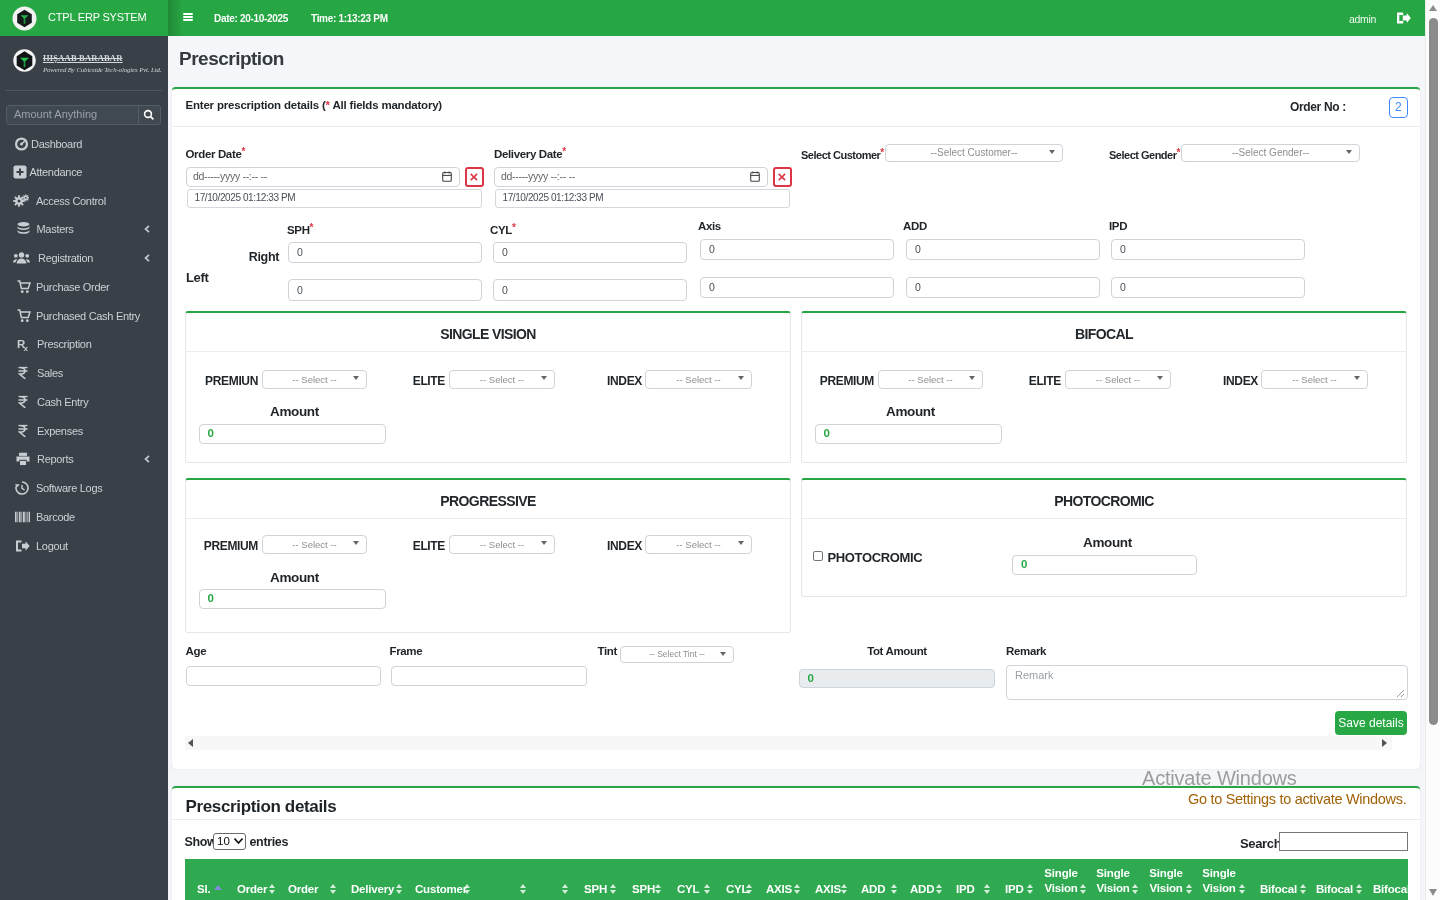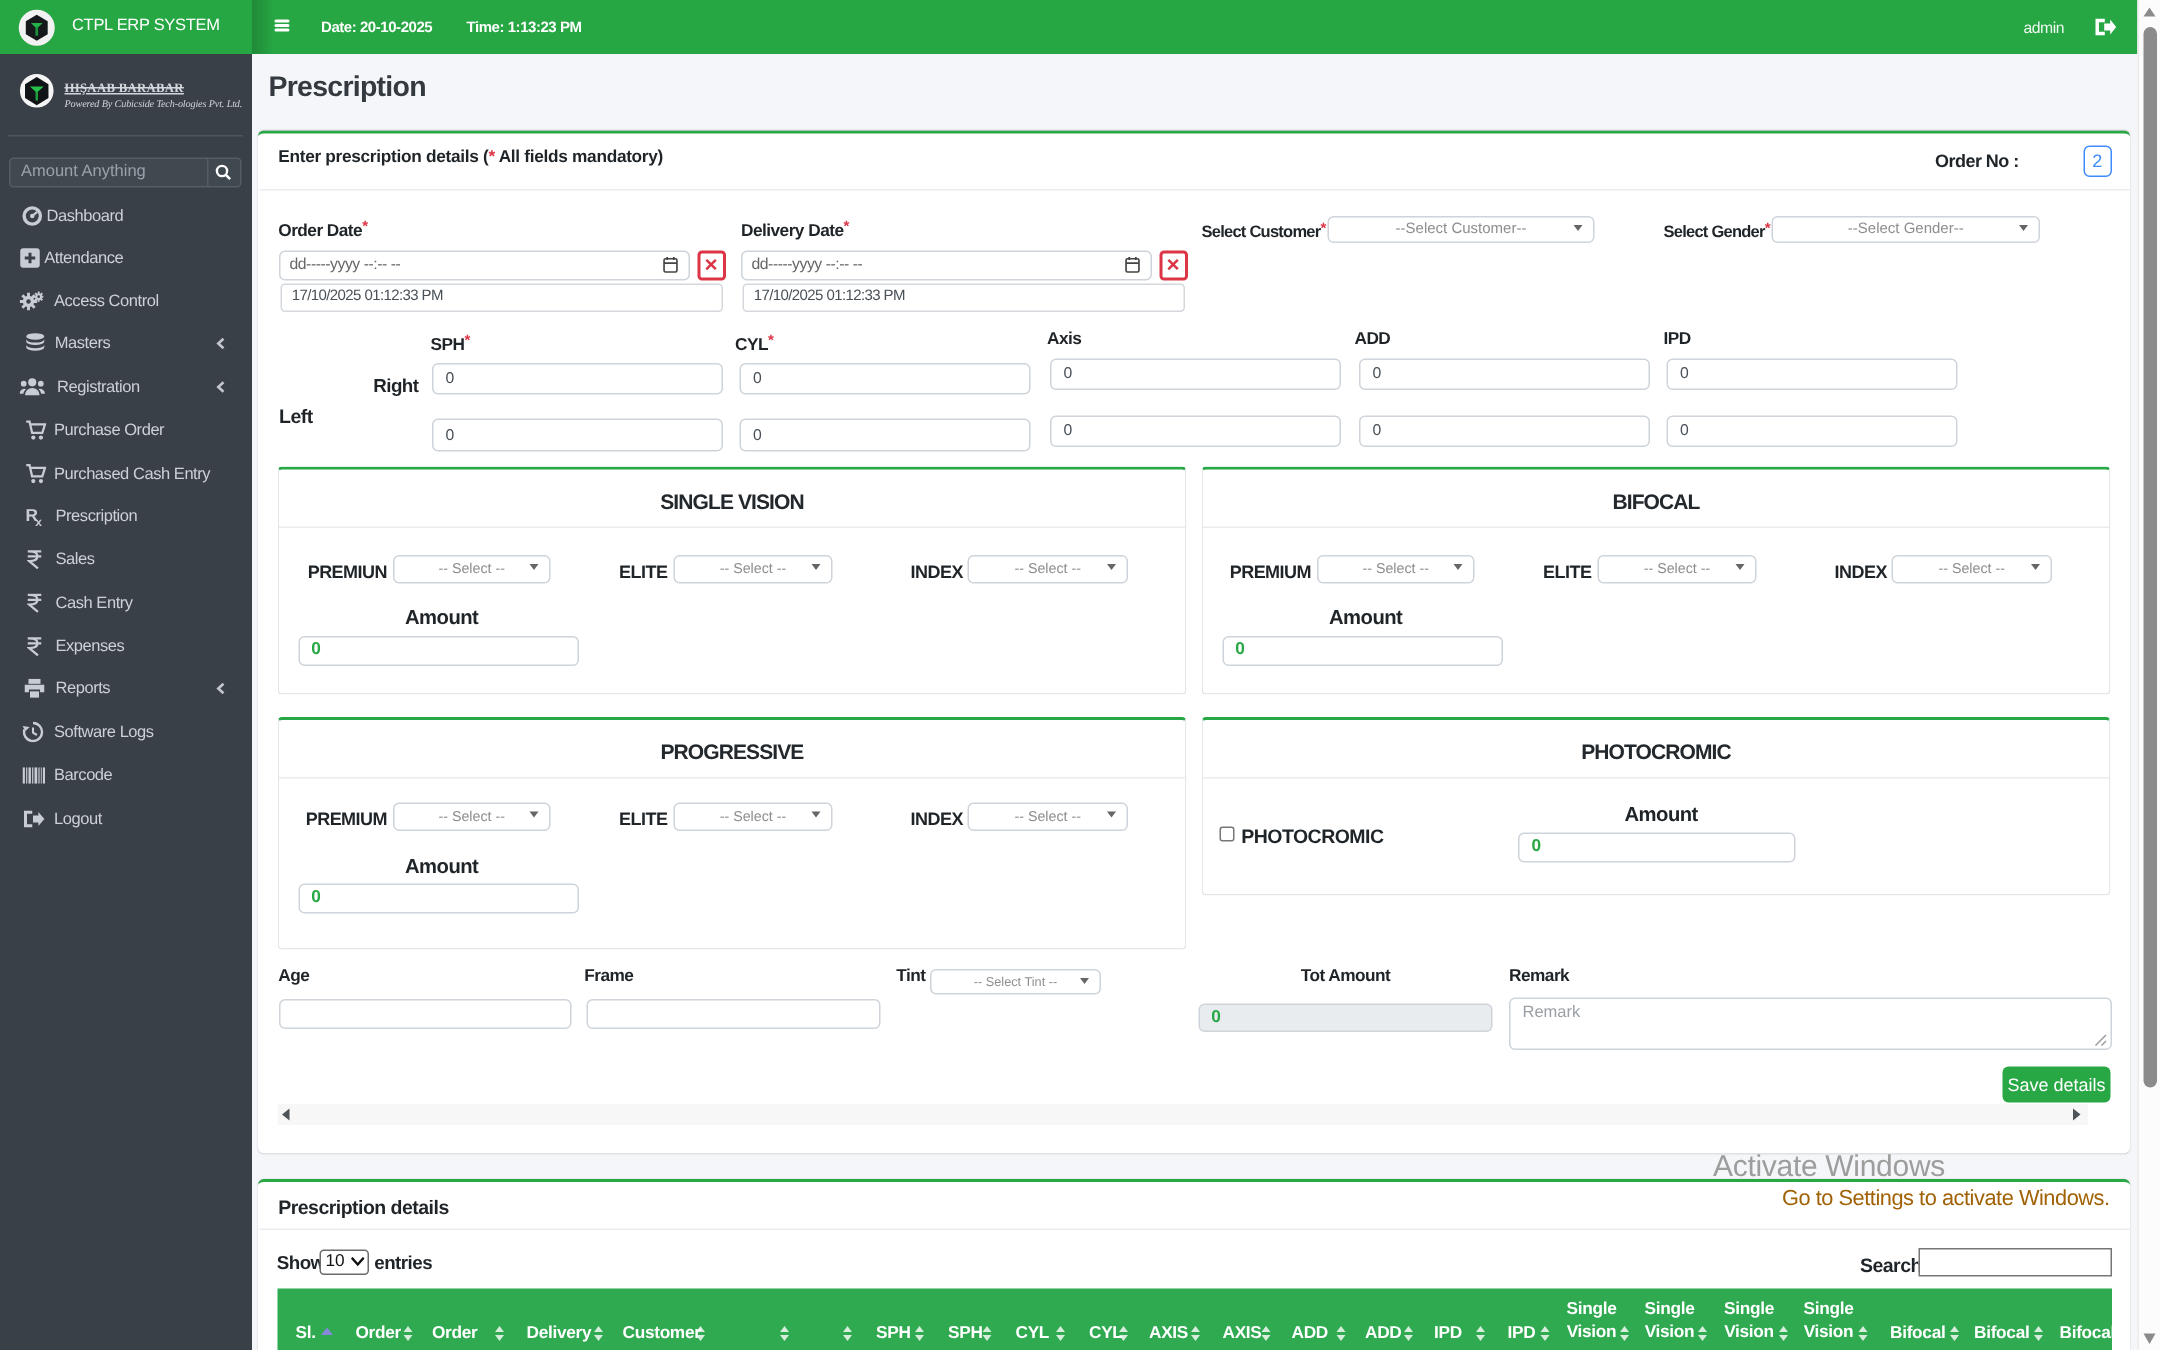--- a/index.html
+++ b/index.html
@@ -386,21 +386,21 @@
       <div class="abs" style="left:1335px;top:711px;width:72px;height:23.5px;background:#28a745;border-radius:4px;color:#fff;font-size:12px;display:flex;align-items:center;justify-content:center">Save details</div>
       <div class="abs" style="left:185px;top:736px;width:1207px;height:13.5px;background:#f7f7f7"></div>
       <div class="abs" style="left:188px;top:738.5px;width:0;height:0;border-top:4.2px solid transparent;border-bottom:4.2px solid transparent;border-right:5.5px solid #4e5357"></div>
       <div class="abs" style="left:1381.5px;top:738.5px;width:0;height:0;border-top:4.2px solid transparent;border-bottom:4.2px solid transparent;border-left:5.5px solid #4e5357"></div>
     </div>
 
 <div class="abs" style="left:1142px;top:766.5px;font-size:20px;color:#9d9d9d;z-index:6;letter-spacing:-.2px">Activate Windows</div>
 <div class="abs" style="left:1188px;top:790.5px;font-size:14.5px;color:#a16207;z-index:6;letter-spacing:-.3px">Go to Settings to activate Windows.</div>
 
 <div class="card" style="left:172px;top:786px;width:1248px;height:114px;border-radius:4px 4px 0 0"></div>
-<div class="lbl" style="left:185.5px;top:796.5px;font-size:13px">Prescription details</div>
+<div class="lbl" style="left:185.5px;top:796.5px;font-size:17px">Prescription details</div>
 <div class="abs" style="left:172.5px;top:819px;width:1247px;height:1px;background:#e9ecef"></div>
 <div class="lbl" style="left:184.5px;top:835px;font-size:12.5px">Show</div>
 <div class="abs" style="left:213px;top:832.5px;width:33px;height:17.5px;border:1px solid #6b6b6b;border-radius:3px;background:#fff"></div>
 <div class="abs" style="left:217px;top:835px;font-size:11.5px;color:#111">10</div>
 <svg class="abs" style="left:234px;top:838px" width="9" height="7" viewBox="0 0 9 7">
       <path d="M0.5 0.5 L4.5 5 L8.5 0.5" fill="none" stroke="#111" stroke-width="1.6"></path>
     </svg>
 <div class="lbl" style="left:249.5px;top:835px;font-size:12.5px">entries</div>
 <div class="lbl" style="left:1240px;top:835.5px;font-size:13px">Search:</div>
 <div class="abs" style="left:1279px;top:832px;width:129px;height:18.5px;border:1px solid #767676;background:#fff"></div>

